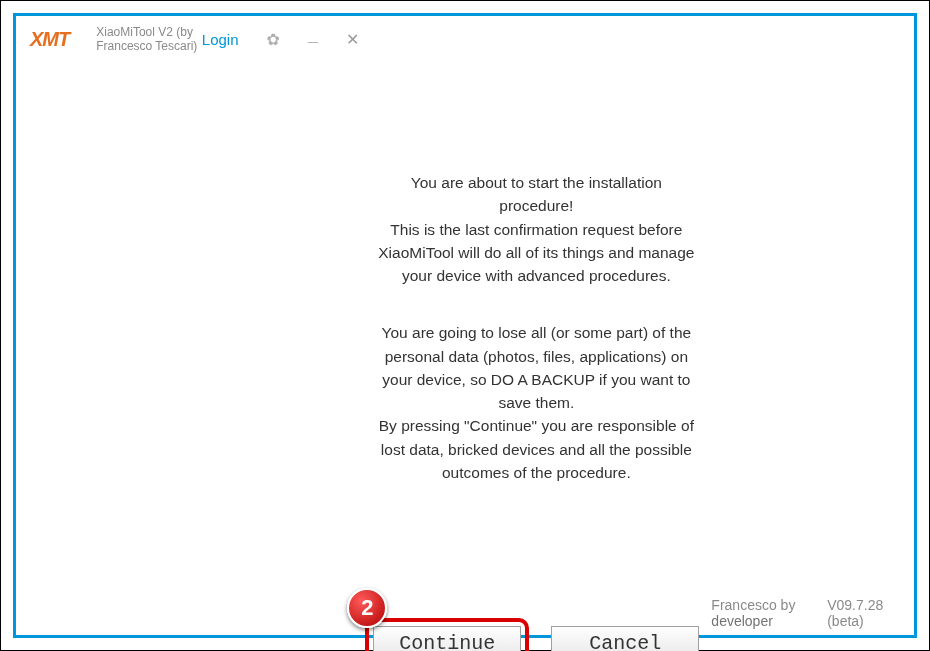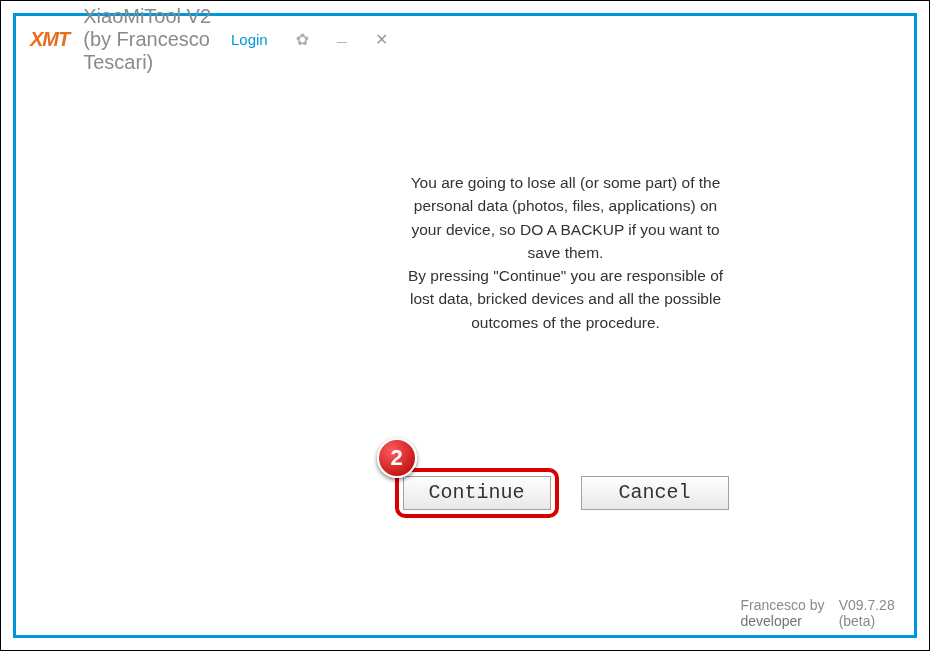--- a/index.html
+++ b/index.html
@@ -42,21 +42,22 @@
       font-family: Arial, sans-serif;
       font-weight: 900;
       font-size: 20px;
       color: #e66e1f;
       letter-spacing: -1px;
       margin-right: 14px;
       font-style: italic;
     }
     .title-text {
       color: #8a8a8a;
-      font-size: 20px;
+      font-size: 12px;
+      margin-left: 13px;
     }
     .titlebar-right {
       margin-left: auto;
       display: flex;
       align-items: center;
       gap: 28px;
     }
     .login-link {
       color: #0096dc;
       font-size: 15px;
@@ -169,21 +170,23 @@
       <span class="title-text">XiaoMiTool V2 (by Francesco Tescari)</span>
       <div class="titlebar-right">
         <span class="login-link">Login</span>
         <span class="gear-icon">✿</span>
         <span class="minimize-icon">_</span>
         <span class="close-icon">✕</span>
       </div>
     </div>
 
     <div class="content">
-      <div class="message-text" style="white-space: pre-line;">You are going to lose all (or some part) of the personal data (photos, files, applications) on your device, so DO A BACKUP if you want to save them.
+      <div class="message-text" style="white-space: pre-line;">You are about to start the installation procedure!
+This is the last confirmation request before XiaoMiTool will do all of its things and manage your device with advanced procedures.</div>
+      <div class="message-text" style="white-space: pre-line; margin-top: 12px;">You are going to lose all (or some part) of the personal data (photos, files, applications) on your device, so DO A BACKUP if you want to save them.
 By pressing "Continue" you are responsible of lost data, bricked devices and all the possible outcomes of the procedure.</div>
 
       <div class="button-row">
         <div class="continue-wrapper">
           <div class="step-badge">2</div>
           <div class="continue-highlight"></div>
           <button class="btn">Continue</button>
         </div>
         <button class="btn">Cancel</button>
       </div>

